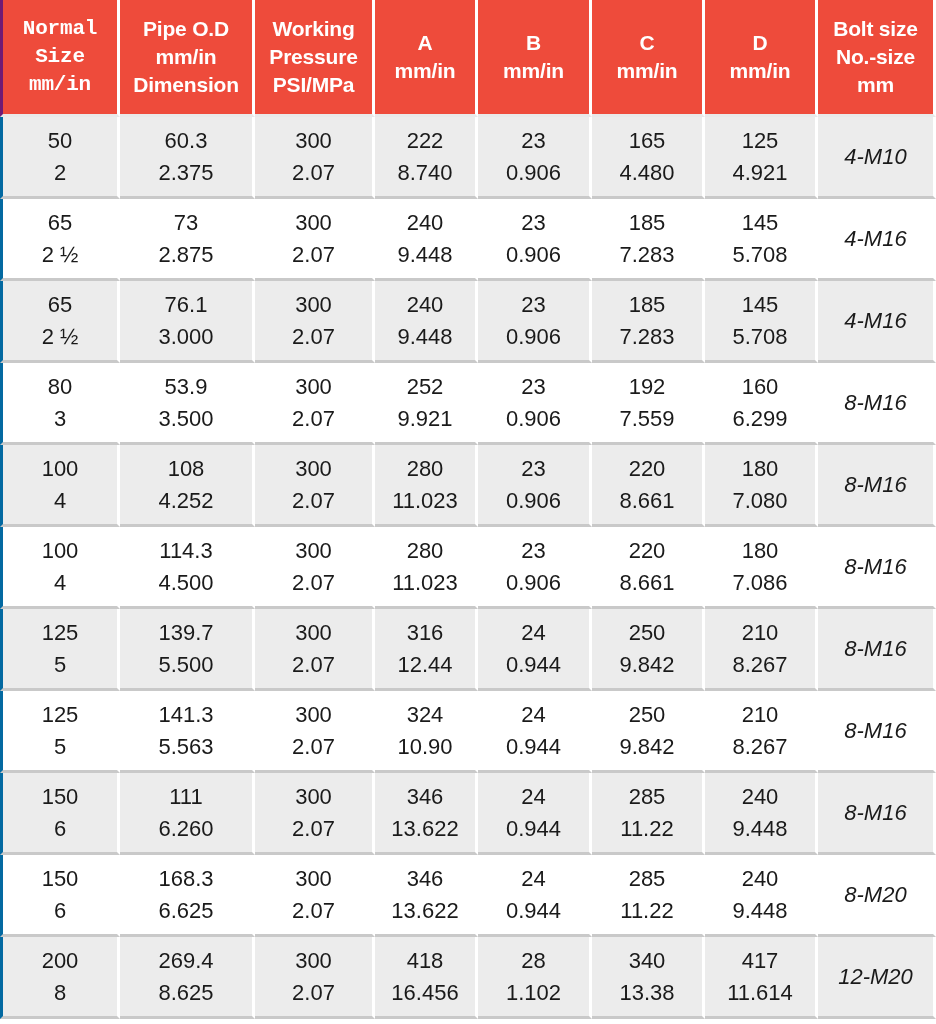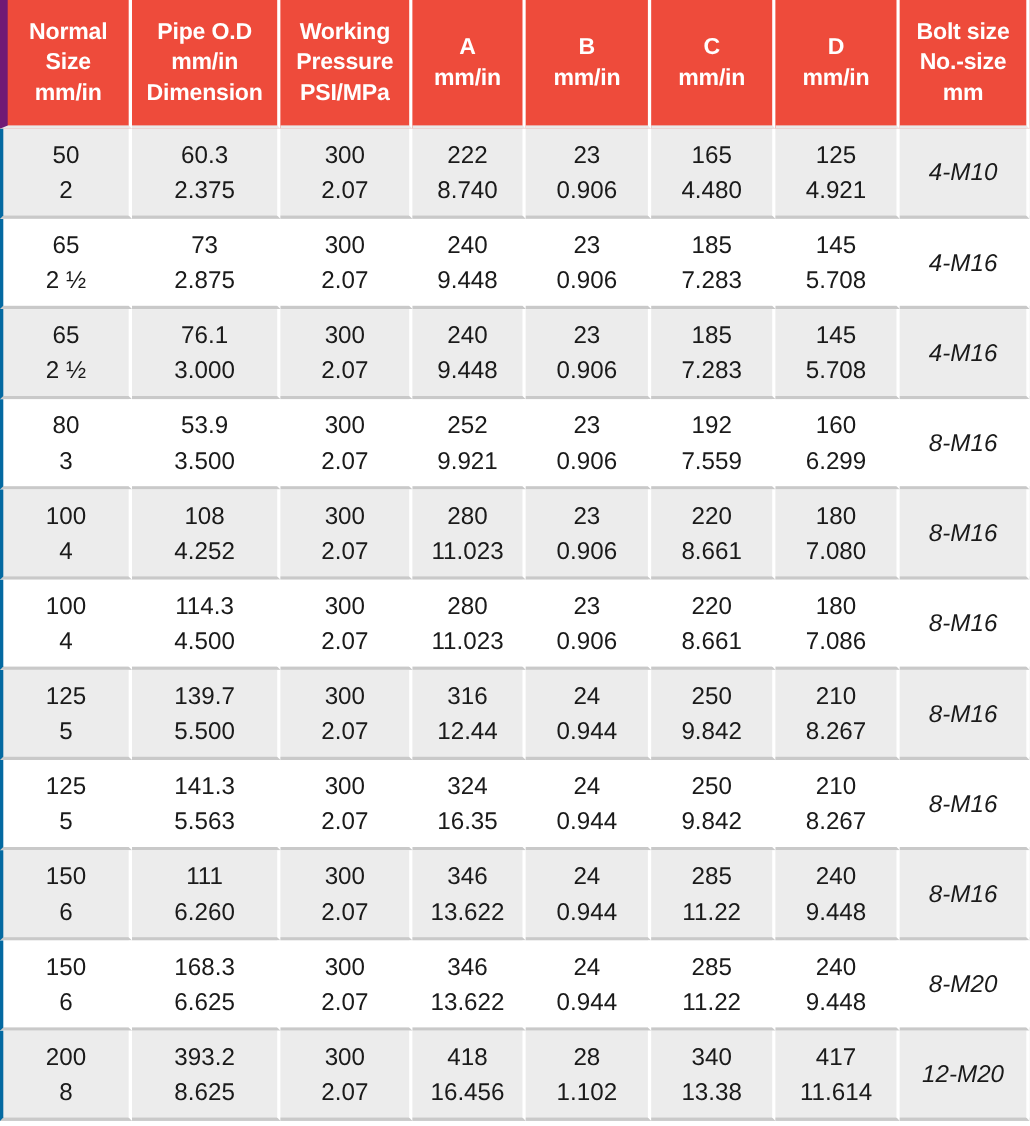--- a/index.html
+++ b/index.html
@@ -32,21 +32,22 @@
     text-align: center;
     vertical-align: middle;
     height: 117px;
     padding: 0 2px;
     border-right: 3px solid #ffffff;
     border-bottom: 3px solid #e9e9e9;
     box-sizing: border-box;
     letter-spacing: -0.2px;
   }
   .spec-table thead th:first-child {
-    border-left: 7px solid #701a75;
+    border-left: 3px solid #701a75;
+    font-family: Liberation Mono, monospace;
   }
   .spec-table thead th .hline {
     display: block;
     white-space: nowrap;
   }
 
   
   .spec-table tbody td {
     height: 82px;
     text-align: center;
@@ -357,21 +358,21 @@
         <td>
           <span class="vline">141.3</span>
           <span class="vline">5.563</span>
         </td>
         <td>
           <span class="vline">300</span>
           <span class="vline">2.07</span>
         </td>
         <td>
           <span class="vline">324</span>
-          <span class="vline">16.35</span>
+          <span class="vline">10.90</span>
         </td>
         <td>
           <span class="vline">24</span>
           <span class="vline">0.944</span>
         </td>
         <td>
           <span class="vline">250</span>
           <span class="vline">9.842</span>
         </td>
         <td>
@@ -441,21 +442,21 @@
           <span class="vline">9.448</span>
         </td>
         <td class="single"><span class="vline">8-M20</span></td>
       </tr>
       <tr class="row-alt">
         <td>
           <span class="vline">200</span>
           <span class="vline">8</span>
         </td>
         <td>
-          <span class="vline">393.2</span>
+          <span class="vline">269.4</span>
           <span class="vline">8.625</span>
         </td>
         <td>
           <span class="vline">300</span>
           <span class="vline">2.07</span>
         </td>
         <td>
           <span class="vline">418</span>
           <span class="vline">16.456</span>
         </td>

